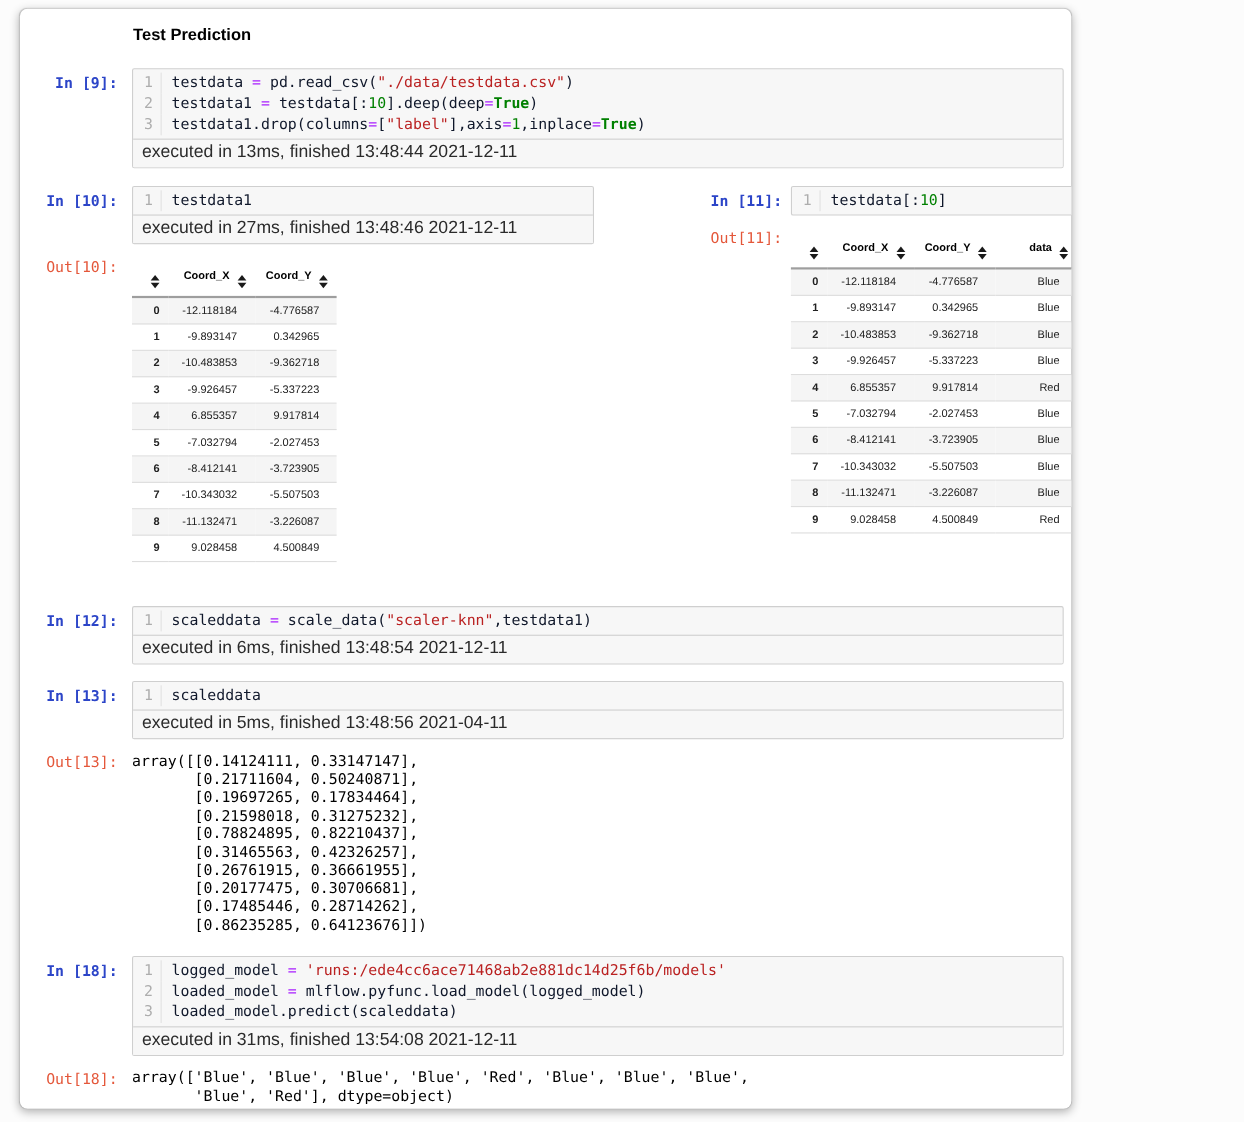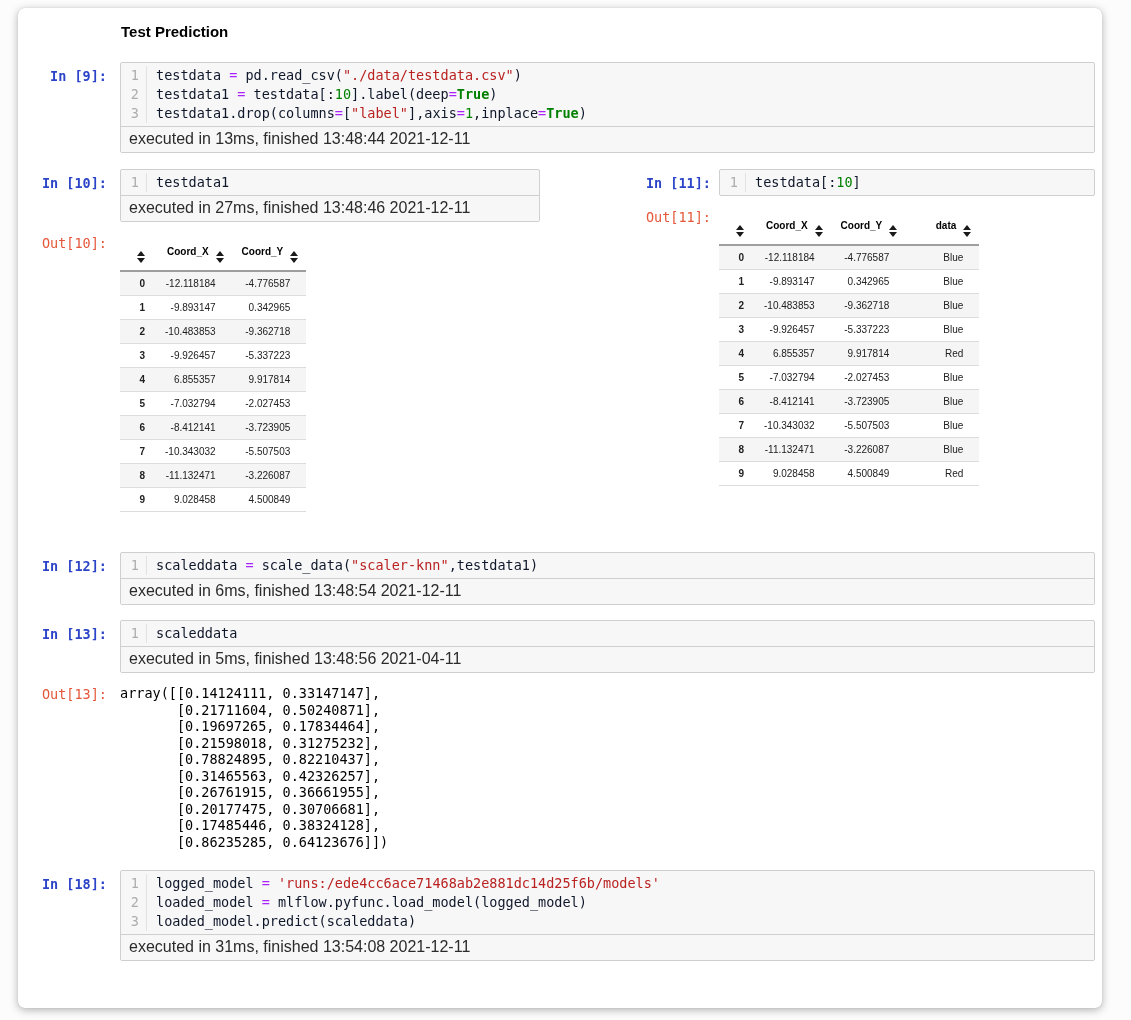--- a/index.html
+++ b/index.html
@@ -1,20 +1,20 @@
 <!DOCTYPE html>
 <html><head>
 <meta charset="utf-8">
 <style>
   * { box-sizing: border-box; }
   html, body { margin:0; padding:0; background:#fcfcfc; }
   body { width:1131px; height:1020px; font-family:"Liberation Sans", sans-serif; }
 
   .card {
-    position:absolute; left:18px; top:8px; width:1084px; height:1000px;
+    position:absolute; left:18px; top:8px; width:956px; height:1000px;
     background:#ffffff; border-radius:7px;
     box-shadow:0 2px 9px rgba(0,0,0,0.30), 0 0 1px rgba(0,0,0,0.18);
     padding:7px 7px 20px 15px; overflow:hidden;
   }
 
   .nb-title { font-size:15px; font-weight:bold; color:#000; margin:8px 0 22px 88px; }
 
   .cellrow { display:flex; align-items:flex-start; }
   .prompt {
     width:74px; min-width:74px; text-align:right;
@@ -80,21 +80,21 @@
 <div class="card">
 
   <div class="nb-title">Test Prediction</div>
 
   <div class="cellrow mb16">
     <div class="prompt in">In [9]:</div>
     <div class="content">
       <div class="inputbox">
         <div class="code">
             <div class="codeline"><span class="lineno">1</span><span><span class="tok-n">testdata </span><span class="tok-o">=</span><span class="tok-n"> pd.read_csv(</span><span class="tok-s">"./data/testdata.csv"</span><span class="tok-n">)</span></span></div>
-            <div class="codeline"><span class="lineno">2</span><span><span class="tok-n">testdata1 </span><span class="tok-o">=</span><span class="tok-n"> testdata[:</span><span class="tok-m">10</span><span class="tok-n">].label(deep</span><span class="tok-o">=</span><span class="tok-k">True</span><span class="tok-n">)</span></span></div>
+            <div class="codeline"><span class="lineno">2</span><span><span class="tok-n">testdata1 </span><span class="tok-o">=</span><span class="tok-n"> testdata[:</span><span class="tok-m">10</span><span class="tok-n">].deep(deep</span><span class="tok-o">=</span><span class="tok-k">True</span><span class="tok-n">)</span></span></div>
             <div class="codeline"><span class="lineno">3</span><span><span class="tok-n">testdata1.drop(columns</span><span class="tok-o">=</span><span class="tok-n">[</span><span class="tok-s">"label"</span><span class="tok-n">],axis</span><span class="tok-o">=</span><span class="tok-m">1</span><span class="tok-n">,inplace</span><span class="tok-o">=</span><span class="tok-k">True</span><span class="tok-n">)</span></span></div>
           </div>
         <div class="execbar">
           <span>executed in 13ms, finished 13:48:44 2021-12-11</span>
         </div>
       </div>
     </div>
   </div>
 
   <div class="twocol">
@@ -328,35 +328,42 @@
     <div class="prompt out">Out[13]:</div>
     <div class="content">
       <pre class="outpre">array([[0.14124111, 0.33147147],
        [0.21711604, 0.50240871],
        [0.19697265, 0.17834464],
        [0.21598018, 0.31275232],
        [0.78824895, 0.82210437],
        [0.31465563, 0.42326257],
        [0.26761915, 0.36661955],
        [0.20177475, 0.30706681],
-       [0.17485446, 0.38324128],
+       [0.17485446, 0.28714262],
        [0.86235285, 0.64123676]])</pre>
     </div>
   </div>
 
   <div class="cellrow mt20">
     <div class="prompt in">In [18]:</div>
     <div class="content">
       <div class="inputbox">
         <div class="code">
             <div class="codeline"><span class="lineno">1</span><span><span class="tok-n">logged_model </span><span class="tok-o">=</span><span class="tok-n"> </span><span class="tok-s">'runs:/ede4cc6ace71468ab2e881dc14d25f6b/models'</span></span></div>
             <div class="codeline"><span class="lineno">2</span><span><span class="tok-n">loaded_model </span><span class="tok-o">=</span><span class="tok-n"> mlflow.pyfunc.load_model(logged_model)</span></span></div>
             <div class="codeline"><span class="lineno">3</span><span><span class="tok-n">loaded_model.predict(scaleddata)</span></span></div>
           </div>
         <div class="execbar">
           <span>executed in 31ms, finished 13:54:08 2021-12-11</span>
         </div>
       </div>
     </div>
   </div>
 
+  <div class="cellrow outrow">
+    <div class="prompt out">Out[18]:</div>
+    <div class="content">
+      <pre class="outpre">array(['Blue', 'Blue', 'Blue', 'Blue', 'Red', 'Blue', 'Blue', 'Blue',
+       'Blue', 'Red'], dtype=object)</pre>
+    </div>
+  </div>
 
 </div>
 
 </body></html>

